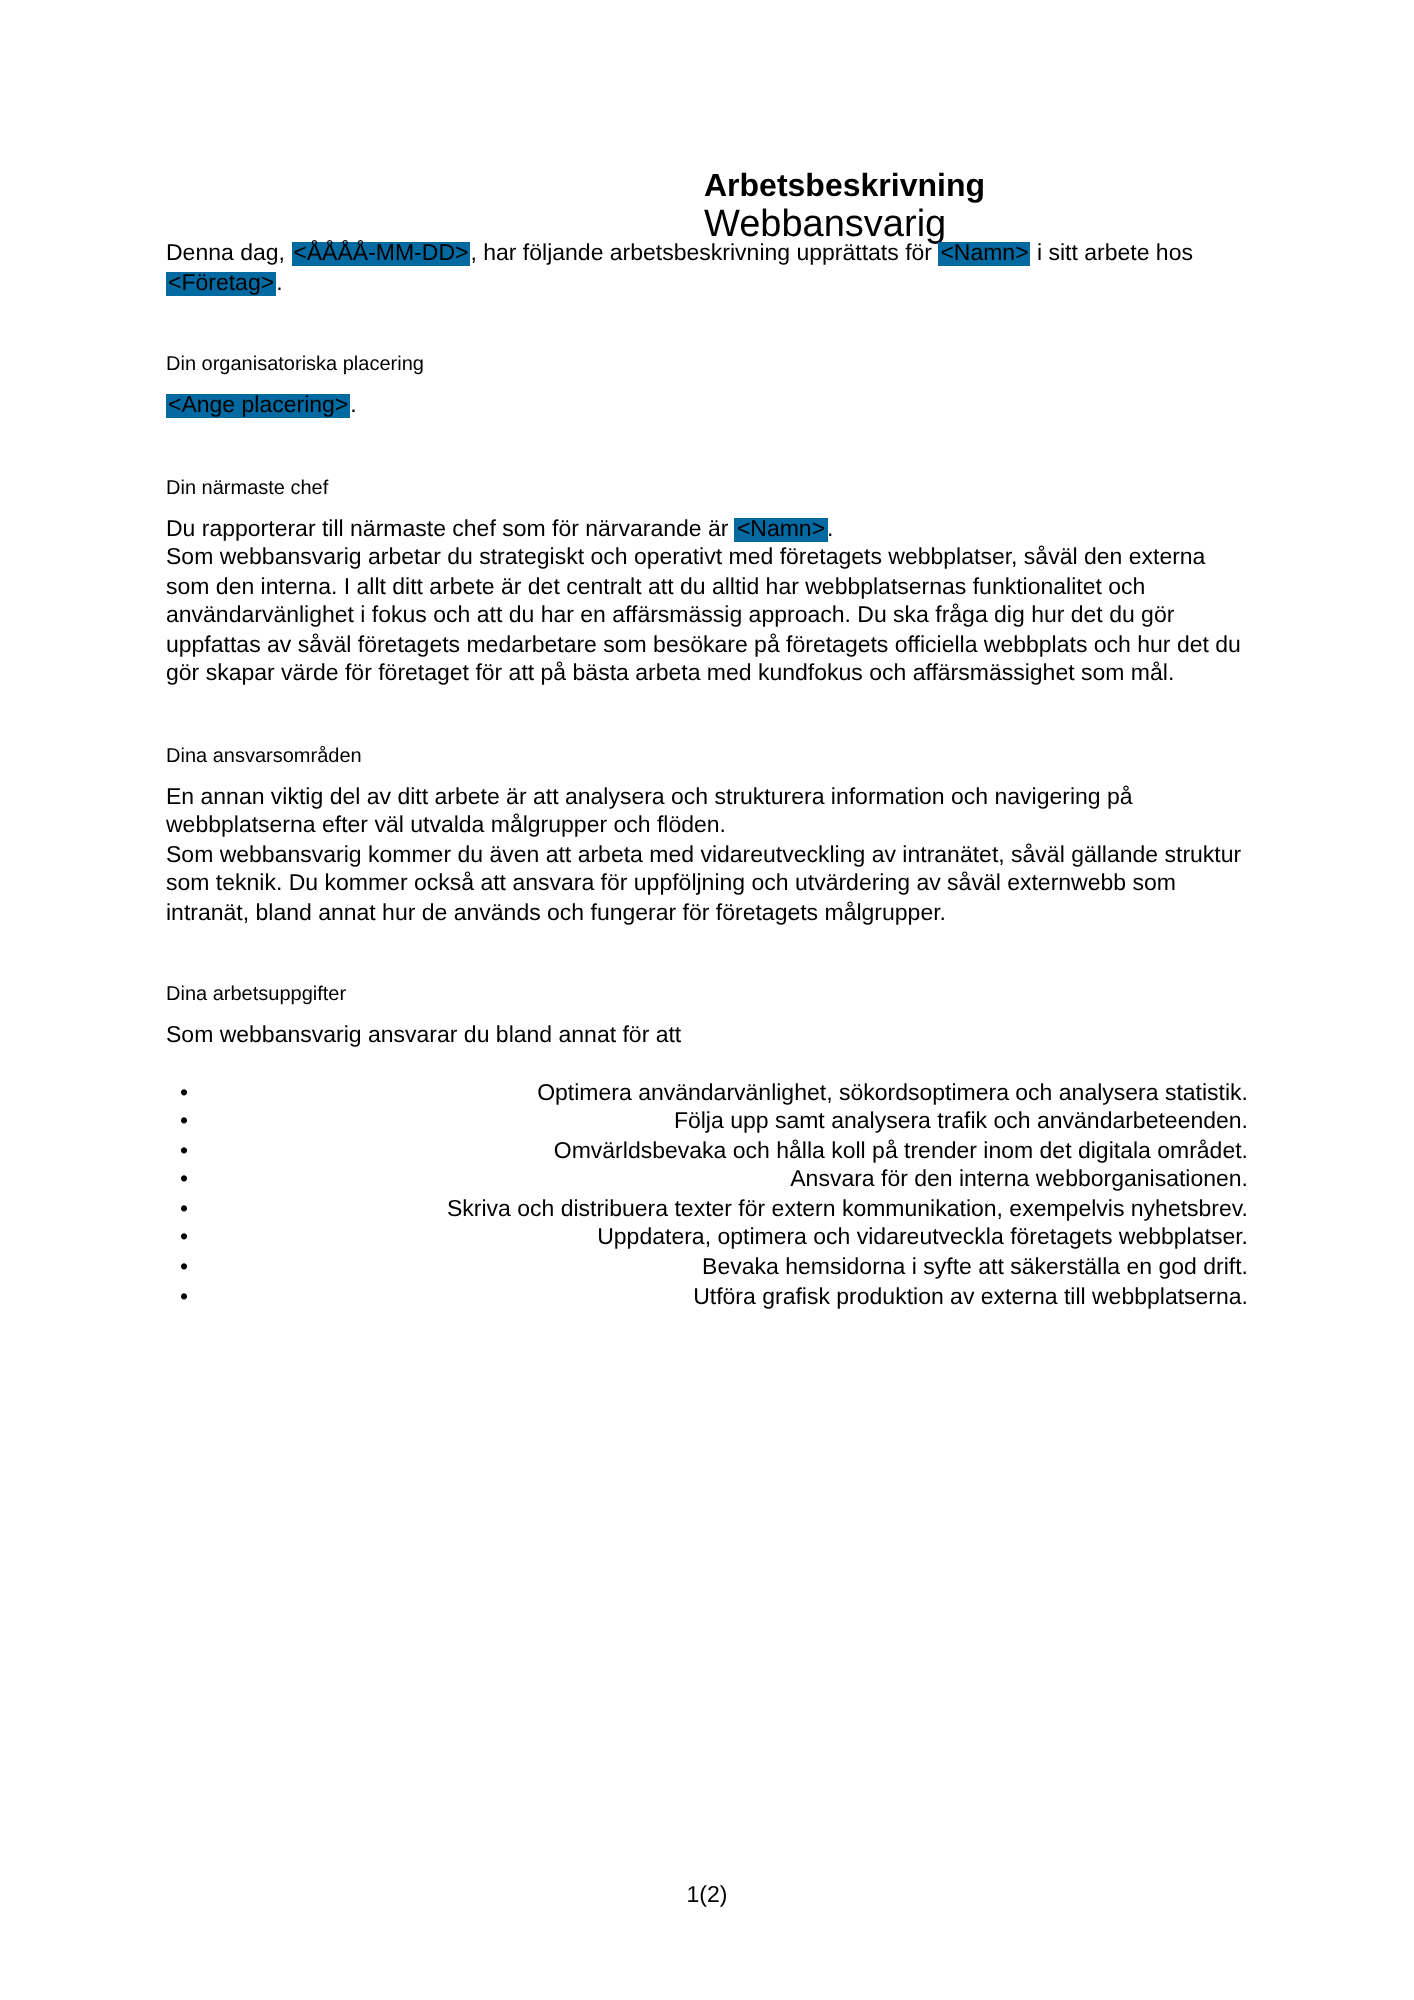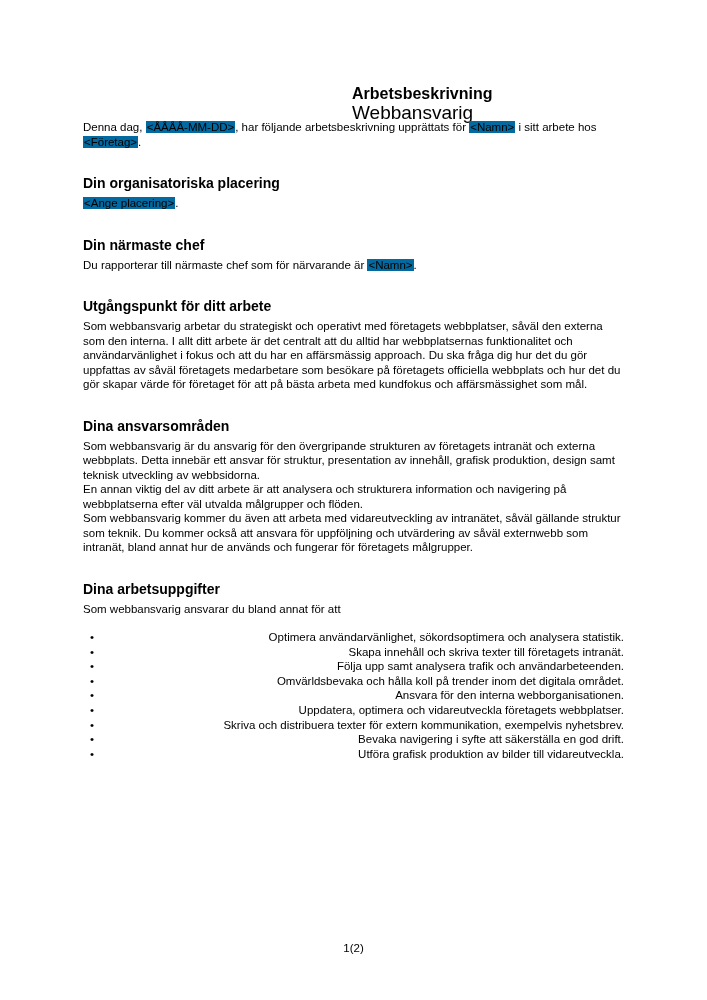--- a/index.html
+++ b/index.html
@@ -31,22 +31,22 @@
     line-height: 15px;
     margin: 0;
   }
   p.body-text {
     font-size: 11.5px;
     line-height: 14.5px;
     margin: 0;
   }
   .intro { margin-top: 69px; }
   h2.section-heading {
-    font-size: 14px;
-    font-weight: bold;
+    font-size: 10px;
+    font-weight: normal;
     line-height: 16px;
     margin: 26px 0 5px 0;
   }
   .para-gap { margin-top: 11px; }
   .hl {
     background: #0369a1;
     padding: 0 1px;
   }
   ul.task-list {
     margin: 14px 0 0 0;
@@ -92,42 +92,39 @@
     <h2 class="section-heading">Din organisatoriska placering</h2>
     <p class="body-text"><span class="hl">&lt;Ange placering&gt;</span><span>.</span></p>
   </section>
 
   <section>
     <h2 class="section-heading">Din närmaste chef</h2>
     <p class="body-text"><span>Du rapporterar till närmaste chef som för närvarande är </span><span class="hl">&lt;Namn&gt;</span><span>.</span></p>
   </section>
 
   <section>
-    <h2 class="section-heading">Utgångspunkt för ditt arbete</h2>
     <p class="body-text">Som webbansvarig arbetar du strategiskt och operativt med företagets webbplatser, såväl den externa som den interna. I allt ditt arbete är det centralt att du alltid har webbplatsernas funktionalitet och användarvänlighet i fokus och att du har en affärsmässig approach. Du ska fråga dig hur det du gör uppfattas av såväl företagets medarbetare som besökare på företagets officiella webbplats och hur det du gör skapar värde för företaget för att på bästa arbeta med kundfokus och affärsmässighet som mål.</p>
   </section>
 
   <section>
     <h2 class="section-heading">Dina ansvarsområden</h2>
-    <p class="body-text">Som webbansvarig är du ansvarig för den övergripande strukturen av företagets intranät och externa webbplats. Detta innebär ett ansvar för struktur, presentation av innehåll, grafisk produktion, design samt teknisk utveckling av webbsidorna.</p>
     <p class="body-text para-gap">En annan viktig del av ditt arbete är att analysera och strukturera information och navigering på webbplatserna efter väl utvalda målgrupper och flöden.</p>
     <p class="body-text para-gap">Som webbansvarig kommer du även att arbeta med vidareutveckling av intranätet, såväl gällande struktur som teknik. Du kommer också att ansvara för uppföljning och utvärdering av såväl externwebb som intranät, bland annat hur de används och fungerar för företagets målgrupper.</p>
   </section>
 
   <section>
     <h2 class="section-heading">Dina arbetsuppgifter</h2>
     <p class="body-text">Som webbansvarig ansvarar du bland annat för att</p>
     <ul class="task-list">
       <li>Optimera användarvänlighet, sökordsoptimera och analysera statistik.</li>
-      <li>Skapa innehåll och skriva texter till företagets intranät.</li>
       <li>Följa upp samt analysera trafik och användarbeteenden.</li>
       <li>Omvärldsbevaka och hålla koll på trender inom det digitala området.</li>
       <li>Ansvara för den interna webborganisationen.</li>
+      <li>Skriva och distribuera texter för extern kommunikation, exempelvis nyhetsbrev.</li>
       <li>Uppdatera, optimera och vidareutveckla företagets webbplatser.</li>
-      <li>Skriva och distribuera texter för extern kommunikation, exempelvis nyhetsbrev.</li>
-      <li>Bevaka navigering i syfte att säkerställa en god drift.</li>
-      <li>Utföra grafisk produktion av bilder till vidareutveckla.</li>
+      <li>Bevaka hemsidorna i syfte att säkerställa en god drift.</li>
+      <li>Utföra grafisk produktion av externa till webbplatserna.</li>
     </ul>
   </section>
 
   <div class="page-footer">1(2)</div>
 
 </div>
 
 </body></html>

